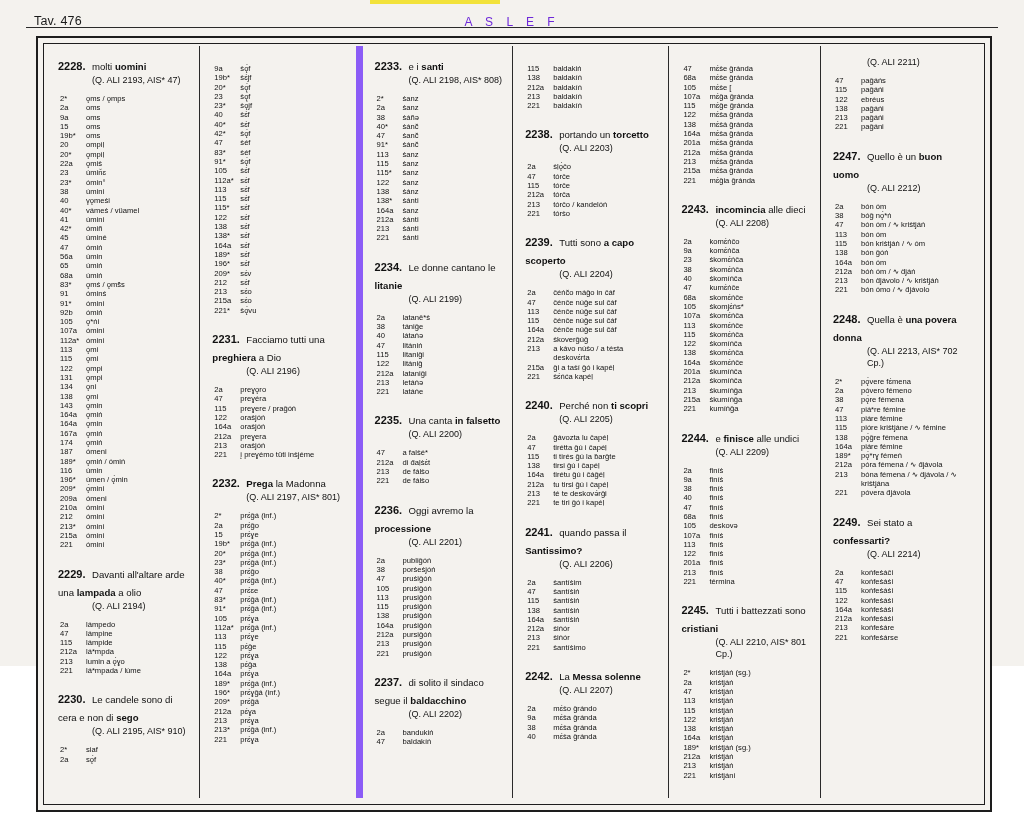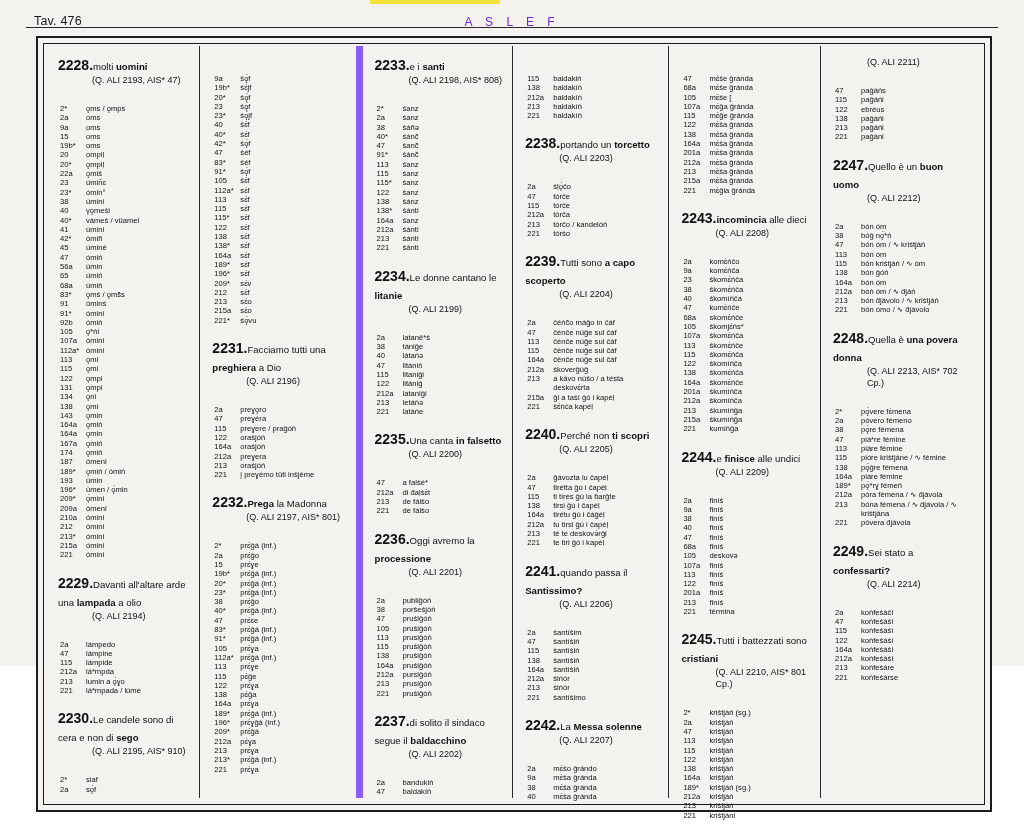--- a/index.html
+++ b/index.html
@@ -54,33 +54,33 @@
     box-sizing:border-box;
   }
   .col.c1{width:165px;}
   .col.c2{width:168px;border-left:1px solid #2a2a2a;}
   .col.c3{width:168px;border-left:7px solid #8b5cf6;}
   .col.c4{width:168px;border-left:1px solid #2a2a2a;}
   .col.c5{width:163px;border-left:1px solid #2a2a2a;}
   .col.c6{width:170px;border-left:1px solid #2a2a2a;}
   .entry{margin-bottom:14px;}
   .entry .num{
-    font-weight:bold;font-size:14px;
+    font-weight:bold;font-size:11px;
     display:inline-block;min-width:34px;
   }
   .entry .title{
     font-size:9.6px;line-height:12px;
     display:inline;
   }
   .entry .title b{font-weight:bold;}
   .entry .ref{
     font-size:9px;margin-left:34px;display:block;line-height:12px;
   }
   .forms{
-    margin-top:18px;margin-left:2px;
+    margin-top:8px;margin-left:2px;
   }
   .formrow{
     font-size:7.6px;line-height:9.3px;
     display:flex;
   }
   .formrow .pt{
     width:26px;flex:0 0 26px;text-align:left;
   }
   .formrow .fm{
     flex:1 1 auto;
@@ -264,21 +264,21 @@
             </div>
             <div class="formrow">
               <span class="pt">187</span>
               <span class="fm">ómeni</span>
             </div>
             <div class="formrow">
               <span class="pt">189*</span>
               <span class="fm">ǫmiṅ / ómiṅ</span>
             </div>
             <div class="formrow">
-              <span class="pt">193</span>
+              <span class="pt">116</span>
               <span class="fm">úmin</span>
             </div>
             <div class="formrow">
               <span class="pt">196*</span>
               <span class="fm">úmen / ǫ́min</span>
             </div>
             <div class="formrow">
               <span class="pt">209*</span>
               <span class="fm">ǫ́mini</span>
             </div>

